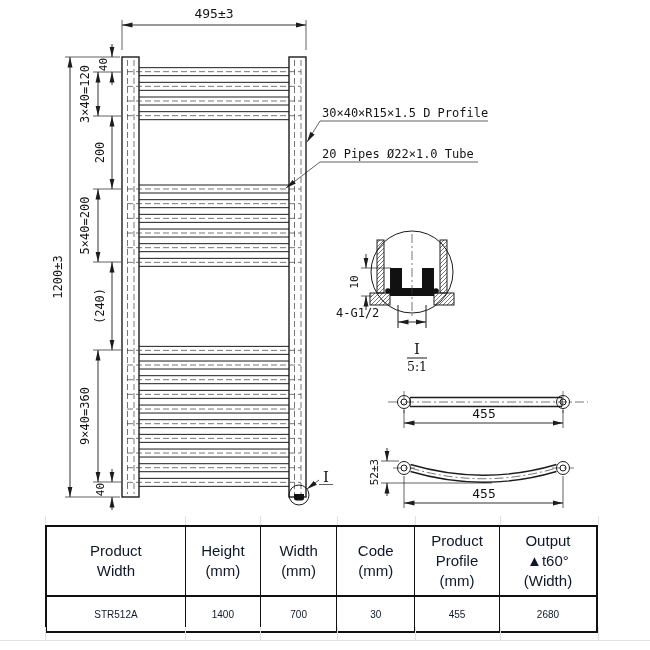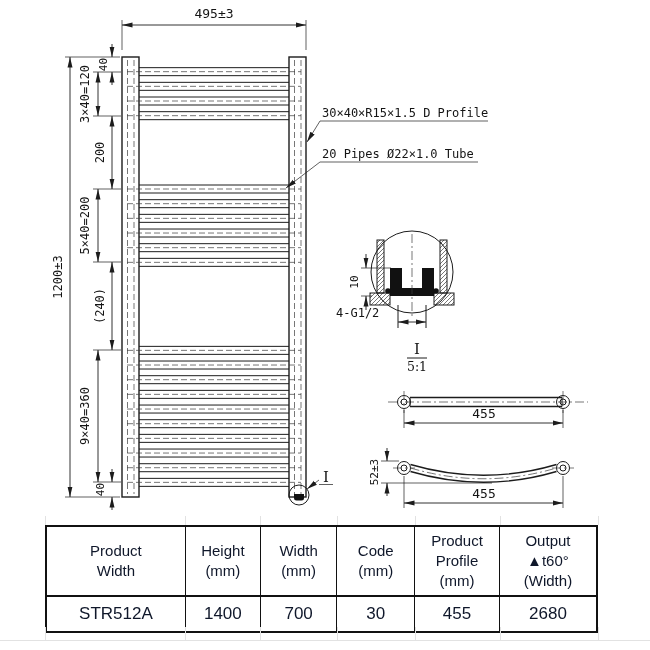--- a/index.html
+++ b/index.html
@@ -21,21 +21,21 @@
   .t11 {font-size:11px;}
   .serif{font-family:"DejaVu Serif", serif;font-size:15px;}
   .serifs{font-family:"DejaVu Serif", serif;font-size:12.5px;}
   
   .spec-table{position:absolute;left:45px;top:525px;width:553px;height:102px;}
   .spec-table table{width:100%;height:100%;border-collapse:collapse;table-layout:fixed;
       font-family:"Liberation Sans", sans-serif;color:#0f172a;}
   .spec-table th,.spec-table td{border:1.4px solid #111;text-align:center;vertical-align:middle;
       padding:1px 2px;font-weight:normal;}
   .spec-table th{height:66px;font-size:15px;line-height:1.32;}
-  .spec-table td{height:32px;font-size:17px;border-top:2px solid #111;}
+  .spec-table td{height:32px;font-size:10px;border-top:2px solid #111;}
   .spec-table table{border:2px solid #111;}
   .hline{display:block;}
   .gridline{position:absolute;background:#e2e2e2;}
 </style>
 </head>
 <body>
 
 <div id="canvas">
 
 <svg width="650" height="522" viewBox="0 0 650 522">

